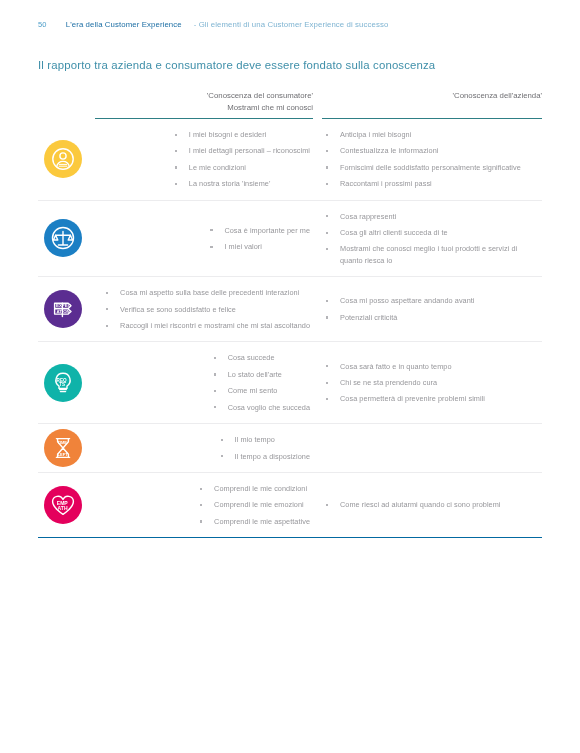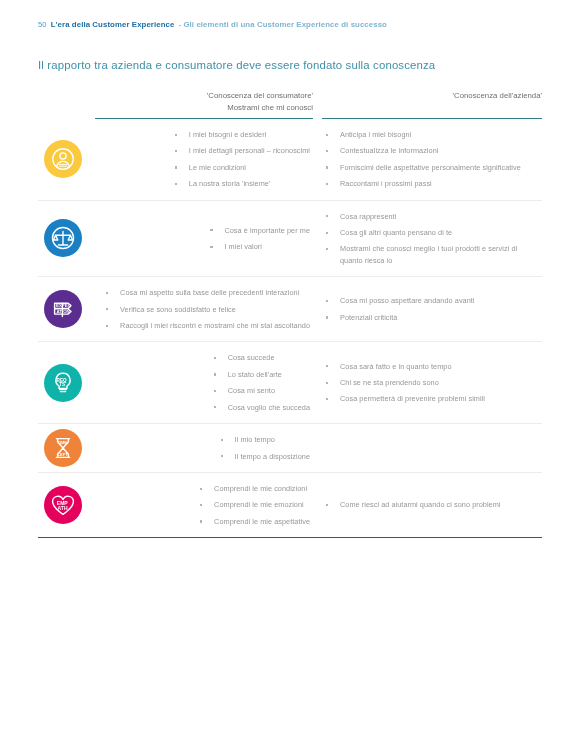--- a/index.html
+++ b/index.html
@@ -16,40 +16,40 @@
     overflow: hidden;
   }
 
   
   .page-header {
     position: absolute;
     left: 38px;
     top: 13px;
     display: flex;
     align-items: baseline;
-    gap: 4px;
+    gap: 19px;
     white-space: nowrap;
   }
   .page-number {
     font-size: 7.5px;
     color: #4e9ec9;
     letter-spacing: .2px;
   }
   .header-title-strong {
     font-size: 7.8px;
-    font-weight: bold;
+    font-weight: normal;
     color: #1c6ea4;
     letter-spacing: .1px;
   }
   .header-title-rest {
     font-size: 7.8px;
-    font-weight: bold;
+    font-weight: normal;
     color: #7fb4d2;
     letter-spacing: .1px;
-    margin-left: 4px;
+    margin-left: 12px;
   }
 
   
   .main-title {
     position: absolute;
     left: 38px;
     top: 59px;
     font-size: 11.4px;
     color: #3f8fa9;
     letter-spacing: .15px;
@@ -185,21 +185,21 @@
             <li>I miei bisogni e desideri</li>
             <li>I miei dettagli personali – riconoscimi</li>
             <li>Le mie condizioni</li>
             <li>La nostra storia 'insieme'</li>
           </ul>
         </div>
         <div class="col right">
           <ul class="bullets">
             <li>Anticipa i miei bisogni</li>
             <li>Contestualizza le informazioni</li>
-            <li>Forniscimi delle aspettative personalmente significative</li>
+            <li>Forniscimi delle soddisfatto personalmente significative</li>
             <li>Raccontami i prossimi passi</li>
           </ul>
         </div>
       </div>
       <div class="row">
         <div class="icon-cell">
           <div class="badge" style="background: rgb(27, 127, 196);">
             <svg width="26" height="26" viewBox="0 0 26 26">
               <circle cx="13" cy="13" r="10.5" fill="none" stroke="#ffffff" stroke-width="1.4" stroke-linecap="round" stroke-linejoin="round"></circle>
               <path d="M13 6.4v13.4M8.4 20h9.2M5.6 10.2h14.8" fill="none" stroke="#ffffff" stroke-width="1.4" stroke-linecap="round" stroke-linejoin="round"></path>
@@ -209,21 +209,21 @@
         </div>
         <div class="col left">
           <ul class="bullets">
             <li>Cosa è importante per me</li>
             <li>I miei valori</li>
           </ul>
         </div>
         <div class="col right">
           <ul class="bullets">
             <li>Cosa rappresenti</li>
-            <li>Cosa gli altri quanto pensano di te</li>
+            <li>Cosa gli altri clienti succeda di te</li>
             <li>Mostrami che conosci meglio i tuoi prodotti e servizi di quanto riesca io</li>
           </ul>
         </div>
       </div>
       <div class="row">
         <div class="icon-cell">
           <div class="badge" style="background: rgb(91, 45, 145);">
             <svg width="26" height="26" viewBox="0 0 26 26">
               <circle cx="13" cy="13" r="11" fill="none" stroke="#5b2d91" stroke-width="0"></circle>
               <path d="M12.4 7.2v13.4" fill="none" stroke="#ffffff" stroke-width="1.4" stroke-linecap="round" stroke-linejoin="round"></path>
@@ -256,28 +256,28 @@
               <path d="M9.6 19.6h6.8M10.4 21.6h5.2" fill="none" stroke="#ffffff" stroke-width="1.4" stroke-linecap="round" stroke-linejoin="round"></path>
               <text x="6.6" y="11.6" font-family="Liberation Sans, sans-serif" font-size="4.6" font-weight="bold" fill="#ffffff">REQ</text>
               <text x="9.2" y="16" font-family="Liberation Sans, sans-serif" font-size="4.6" font-weight="bold" fill="#ffffff">TS</text>
             </svg>
           </div>
         </div>
         <div class="col left">
           <ul class="bullets">
             <li>Cosa succede</li>
             <li>Lo stato dell'arte</li>
-            <li>Cosa mi sento</li>
+            <li>Come mi sento</li>
             <li>Cosa voglio che succeda</li>
           </ul>
         </div>
         <div class="col right">
           <ul class="bullets">
             <li>Cosa sarà fatto e in quanto tempo</li>
-            <li>Chi se ne sta prendendo sono</li>
+            <li>Chi se ne sta prendendo cura</li>
             <li>Cosa permetterà di prevenire problemi simili</li>
           </ul>
         </div>
       </div>
       <div class="row">
         <div class="icon-cell">
           <div class="badge" style="background: rgb(240, 131, 58);">
             <svg width="26" height="26" viewBox="0 0 26 26">
               <path d="M6.4 3.6h13.2M6.4 22.4h13.2" fill="none" stroke="#ffffff" stroke-width="1.4" stroke-linecap="round" stroke-linejoin="round"></path>
               <path d="M7.6 3.6v3.2L13 13l-5.4 6.2v3.2M18.4 3.6v3.2L13 13l5.4 6.2v3.2" fill="none" stroke="#ffffff" stroke-width="1.4" stroke-linecap="round" stroke-linejoin="round"></path>

